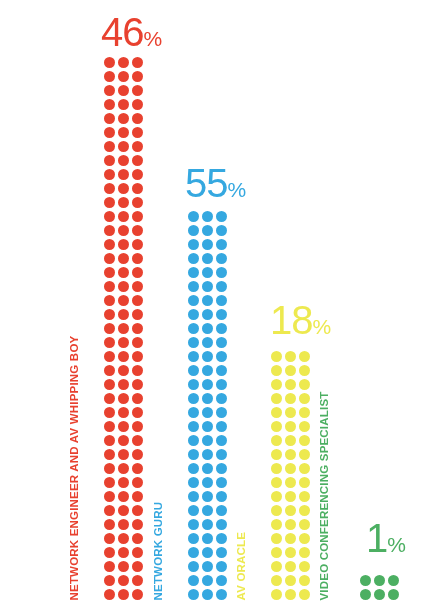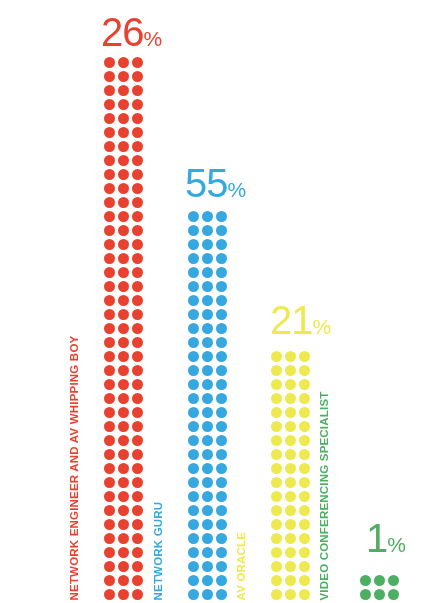--- a/index.html
+++ b/index.html
@@ -110,21 +110,21 @@
       <div class="dot-row"><span class="dot" style="background: rgb(232, 65, 47);"></span><span class="dot" style="background: rgb(232, 65, 47);"></span><span class="dot" style="background: rgb(232, 65, 47);"></span></div>
       <div class="dot-row"><span class="dot" style="background: rgb(232, 65, 47);"></span><span class="dot" style="background: rgb(232, 65, 47);"></span><span class="dot" style="background: rgb(232, 65, 47);"></span></div>
       <div class="dot-row"><span class="dot" style="background: rgb(232, 65, 47);"></span><span class="dot" style="background: rgb(232, 65, 47);"></span><span class="dot" style="background: rgb(232, 65, 47);"></span></div>
       <div class="dot-row"><span class="dot" style="background: rgb(232, 65, 47);"></span><span class="dot" style="background: rgb(232, 65, 47);"></span><span class="dot" style="background: rgb(232, 65, 47);"></span></div>
       <div class="dot-row"><span class="dot" style="background: rgb(232, 65, 47);"></span><span class="dot" style="background: rgb(232, 65, 47);"></span><span class="dot" style="background: rgb(232, 65, 47);"></span></div>
       <div class="dot-row"><span class="dot" style="background: rgb(232, 65, 47);"></span><span class="dot" style="background: rgb(232, 65, 47);"></span><span class="dot" style="background: rgb(232, 65, 47);"></span></div>
       <div class="dot-row"><span class="dot" style="background: rgb(232, 65, 47);"></span><span class="dot" style="background: rgb(232, 65, 47);"></span><span class="dot" style="background: rgb(232, 65, 47);"></span></div>
       <div class="dot-row"><span class="dot" style="background: rgb(232, 65, 47);"></span><span class="dot" style="background: rgb(232, 65, 47);"></span><span class="dot" style="background: rgb(232, 65, 47);"></span></div>
       <div class="dot-row"><span class="dot" style="background: rgb(232, 65, 47);"></span><span class="dot" style="background: rgb(232, 65, 47);"></span><span class="dot" style="background: rgb(232, 65, 47);"></span></div>
     </div>
-    <div class="pct" style="left: 101px; top: 12px; color: rgb(232, 65, 47);"><span class="num">26</span><span class="sym">%</span></div>
+    <div class="pct" style="left: 101px; top: 12px; color: rgb(232, 65, 47);"><span class="num">46</span><span class="sym">%</span></div>
     <div class="cat-label" style="left: 164px; color: rgb(53, 168, 224);">NETWORK GURU</div>
     <div class="dots" style="left: 188px;">
       <div class="dot-row"><span class="dot" style="background: rgb(53, 168, 224);"></span><span class="dot" style="background: rgb(53, 168, 224);"></span><span class="dot" style="background: rgb(53, 168, 224);"></span></div>
       <div class="dot-row"><span class="dot" style="background: rgb(53, 168, 224);"></span><span class="dot" style="background: rgb(53, 168, 224);"></span><span class="dot" style="background: rgb(53, 168, 224);"></span></div>
       <div class="dot-row"><span class="dot" style="background: rgb(53, 168, 224);"></span><span class="dot" style="background: rgb(53, 168, 224);"></span><span class="dot" style="background: rgb(53, 168, 224);"></span></div>
       <div class="dot-row"><span class="dot" style="background: rgb(53, 168, 224);"></span><span class="dot" style="background: rgb(53, 168, 224);"></span><span class="dot" style="background: rgb(53, 168, 224);"></span></div>
       <div class="dot-row"><span class="dot" style="background: rgb(53, 168, 224);"></span><span class="dot" style="background: rgb(53, 168, 224);"></span><span class="dot" style="background: rgb(53, 168, 224);"></span></div>
       <div class="dot-row"><span class="dot" style="background: rgb(53, 168, 224);"></span><span class="dot" style="background: rgb(53, 168, 224);"></span><span class="dot" style="background: rgb(53, 168, 224);"></span></div>
       <div class="dot-row"><span class="dot" style="background: rgb(53, 168, 224);"></span><span class="dot" style="background: rgb(53, 168, 224);"></span><span class="dot" style="background: rgb(53, 168, 224);"></span></div>
       <div class="dot-row"><span class="dot" style="background: rgb(53, 168, 224);"></span><span class="dot" style="background: rgb(53, 168, 224);"></span><span class="dot" style="background: rgb(53, 168, 224);"></span></div>
@@ -164,20 +164,20 @@
       <div class="dot-row"><span class="dot" style="background: rgb(237, 233, 79);"></span><span class="dot" style="background: rgb(237, 233, 79);"></span><span class="dot" style="background: rgb(237, 233, 79);"></span></div>
       <div class="dot-row"><span class="dot" style="background: rgb(237, 233, 79);"></span><span class="dot" style="background: rgb(237, 233, 79);"></span><span class="dot" style="background: rgb(237, 233, 79);"></span></div>
       <div class="dot-row"><span class="dot" style="background: rgb(237, 233, 79);"></span><span class="dot" style="background: rgb(237, 233, 79);"></span><span class="dot" style="background: rgb(237, 233, 79);"></span></div>
       <div class="dot-row"><span class="dot" style="background: rgb(237, 233, 79);"></span><span class="dot" style="background: rgb(237, 233, 79);"></span><span class="dot" style="background: rgb(237, 233, 79);"></span></div>
       <div class="dot-row"><span class="dot" style="background: rgb(237, 233, 79);"></span><span class="dot" style="background: rgb(237, 233, 79);"></span><span class="dot" style="background: rgb(237, 233, 79);"></span></div>
       <div class="dot-row"><span class="dot" style="background: rgb(237, 233, 79);"></span><span class="dot" style="background: rgb(237, 233, 79);"></span><span class="dot" style="background: rgb(237, 233, 79);"></span></div>
       <div class="dot-row"><span class="dot" style="background: rgb(237, 233, 79);"></span><span class="dot" style="background: rgb(237, 233, 79);"></span><span class="dot" style="background: rgb(237, 233, 79);"></span></div>
       <div class="dot-row"><span class="dot" style="background: rgb(237, 233, 79);"></span><span class="dot" style="background: rgb(237, 233, 79);"></span><span class="dot" style="background: rgb(237, 233, 79);"></span></div>
       <div class="dot-row"><span class="dot" style="background: rgb(237, 233, 79);"></span><span class="dot" style="background: rgb(237, 233, 79);"></span><span class="dot" style="background: rgb(237, 233, 79);"></span></div>
     </div>
-    <div class="pct" style="left: 270px; top: 300px; color: rgb(237, 233, 79);"><span class="num">21</span><span class="sym">%</span></div>
+    <div class="pct" style="left: 270px; top: 300px; color: rgb(237, 233, 79);"><span class="num">18</span><span class="sym">%</span></div>
     <div class="cat-label" style="left: 330px; color: rgb(76, 175, 98);">VIDEO CONFERENCING SPECIALIST</div>
     <div class="dots" style="left: 360px;">
       <div class="dot-row"><span class="dot" style="background: rgb(76, 175, 98);"></span><span class="dot" style="background: rgb(76, 175, 98);"></span><span class="dot" style="background: rgb(76, 175, 98);"></span></div>
       <div class="dot-row"><span class="dot" style="background: rgb(76, 175, 98);"></span><span class="dot" style="background: rgb(76, 175, 98);"></span><span class="dot" style="background: rgb(76, 175, 98);"></span></div>
     </div>
     <div class="pct" style="left: 366px; top: 518px; color: rgb(76, 175, 98);"><span class="num">1</span><span class="sym">%</span></div>
   </div>
 
 </body></html>

